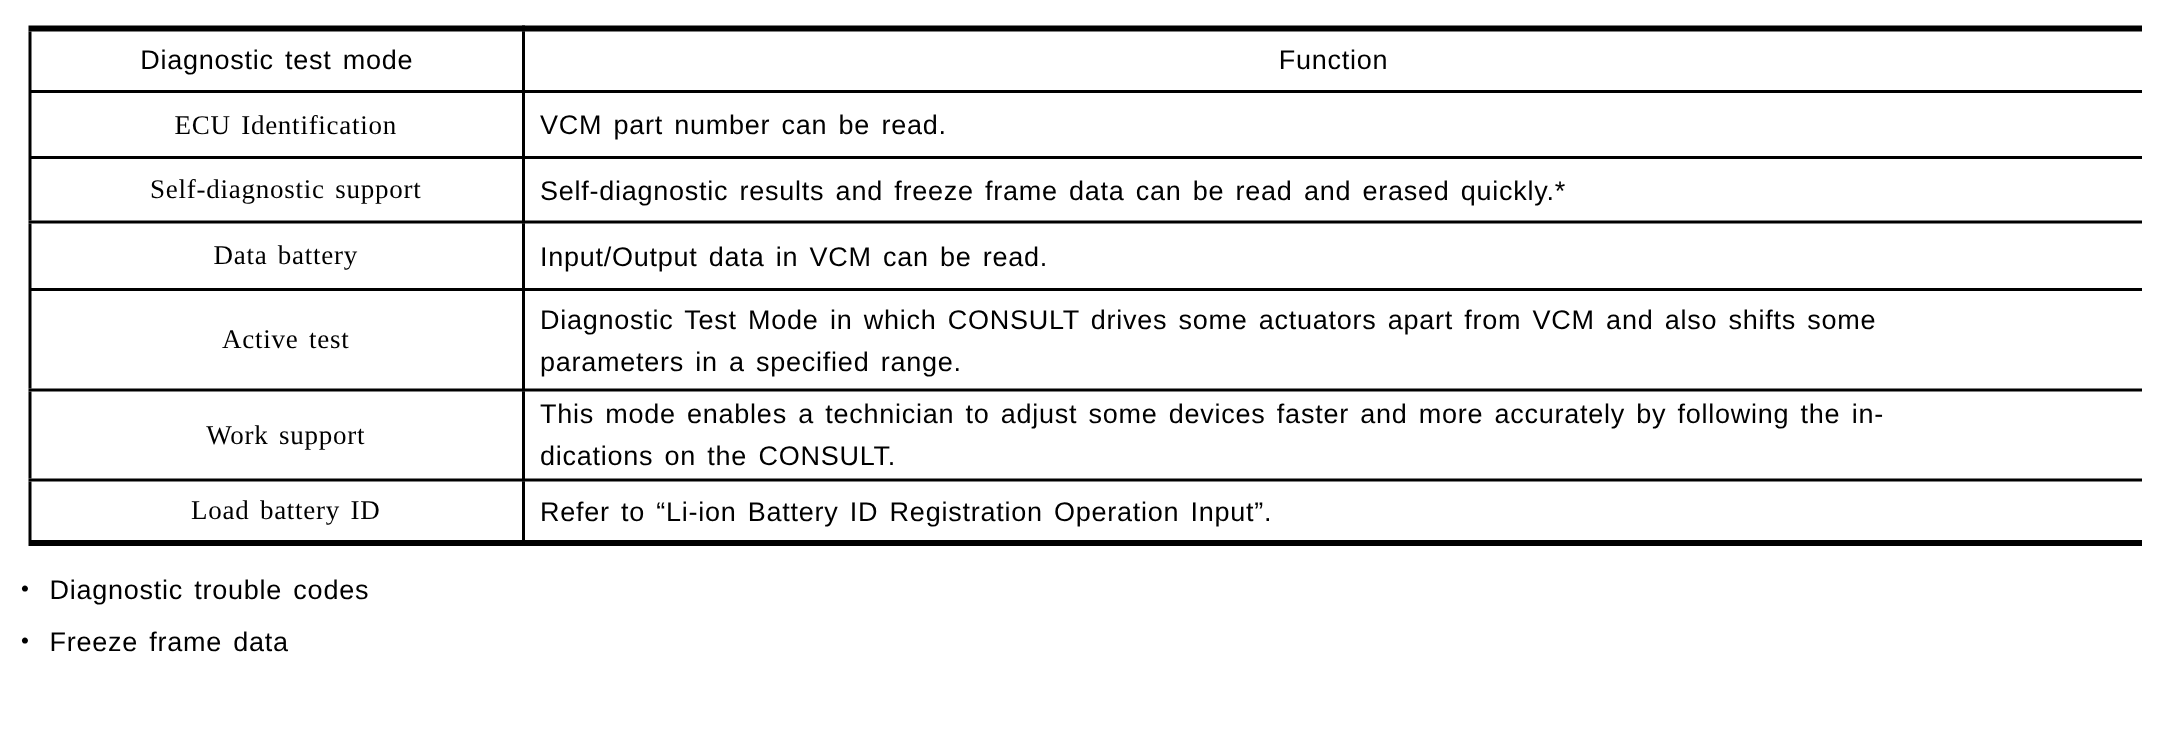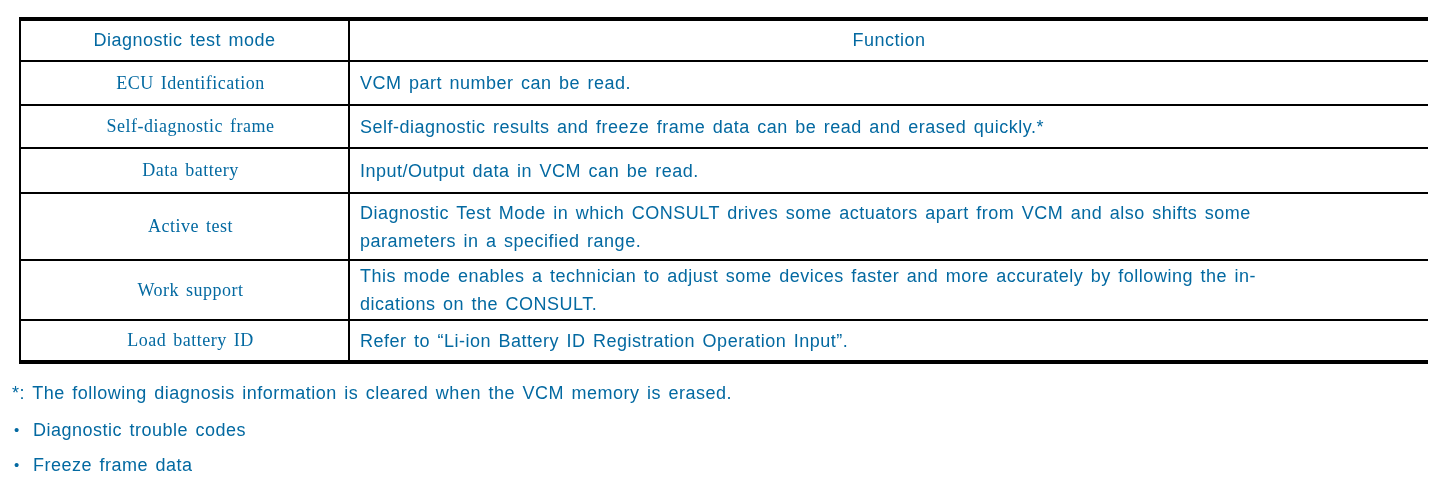--- a/index.html
+++ b/index.html
@@ -5,21 +5,21 @@
   html, body {
     margin: 0;
     padding: 0;
     background: #ffffff;
   }
   .page {
     position: relative;
     width: 1440px;
     height: 492px;
     background: #ffffff;
-    color: #0369a1;
+    color: #000000;
     font-family: "Liberation Sans", sans-serif;
     font-size: 18px;
     letter-spacing: 0.5px;
     word-spacing: 2px;
     overflow: hidden;
   }
   table.diag-table {
     position: absolute;
     left: 19px;
     top: 17px;
@@ -102,21 +102,21 @@
     <tbody>
       <tr class="header-row">
         <th>Diagnostic test mode</th>
         <th>Function</th>
       </tr>
       <tr class="r-ecu">
         <td class="mode">ECU Identification</td>
         <td class="func">VCM part number can be read.</td>
       </tr>
       <tr class="r-self">
-        <td class="mode">Self-diagnostic frame</td>
+        <td class="mode">Self-diagnostic support</td>
         <td class="func">Self-diagnostic results and freeze frame data can be read and erased quickly.*</td>
       </tr>
       <tr class="r-data">
         <td class="mode">Data battery</td>
         <td class="func">Input/Output data in VCM can be read.</td>
       </tr>
       <tr class="r-act">
         <td class="mode">Active test</td>
         <td class="func">Diagnostic Test Mode in which CONSULT drives some actuators apart from VCM and also shifts some
 parameters in a specified range.</td>
@@ -127,21 +127,20 @@
 dications on the CONSULT.</td>
       </tr>
       <tr class="r-load">
         <td class="mode">Load battery ID</td>
         <td class="func">Refer to “Li-ion Battery ID Registration Operation Input”.</td>
       </tr>
     </tbody>
   </table>
 
   <div class="footer">
-    <p class="footnote">*: The following diagnosis information is cleared when the VCM memory is erased.</p>
     <div class="bullet-row">
       <span class="bullet-dot">•</span>
       <span>Diagnostic trouble codes</span>
     </div>
     <div class="bullet-row">
       <span class="bullet-dot">•</span>
       <span>Freeze frame data</span>
     </div>
   </div>
 

